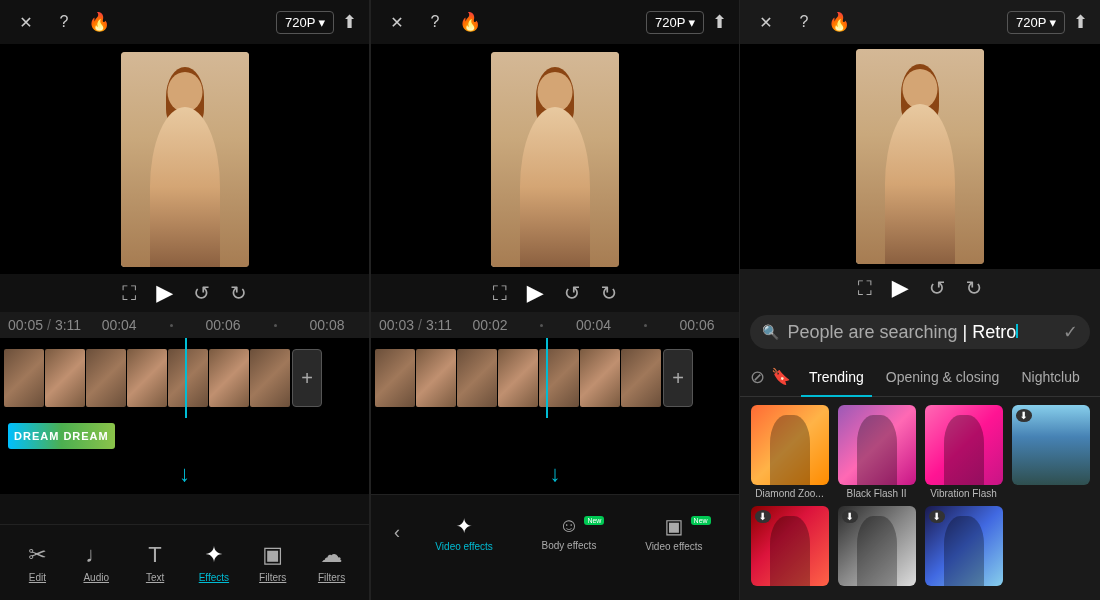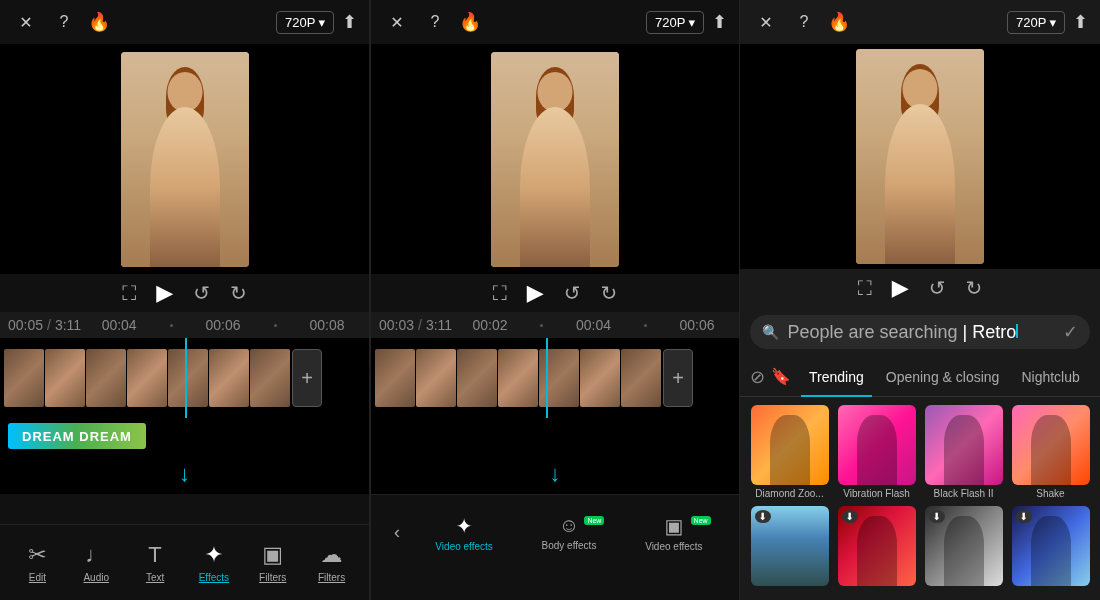--- a/index.html
+++ b/index.html
@@ -383,22 +383,22 @@
       display: flex;
       align-items: center;
       height: 100%;
     }
 
     .dream-clip {
       background: linear-gradient(90deg, #00bfff, #4CAF50, #8BC34A);
       height: 26px;
       border-radius: 3px;
       display: flex; align-items: center; justify-content: center;
-      font-size: 13px; font-weight: bold; color: #fff;
-      padding: 0 14px; white-space: nowrap;
+      font-size: 11px; font-weight: bold; color: #fff;
+      padding: 0 6px; white-space: nowrap;
       letter-spacing: 1px;
     }
 
     
     .left-clips-wrapper {
       position: relative;
       height: 80px;
       overflow: hidden;
     }
 
@@ -664,36 +664,30 @@
 
   <div class="effects-grid">
 
     <div class="effect-item">
       <div class="effect-thumb thumb-diamond">
         <div class="thumb-person"></div>
       </div>
       <span class="effect-name">Diamond Zoo...</span>
     </div>
     <div class="effect-item">
+      <div class="effect-thumb thumb-blackflash">
+        <div class="thumb-person"></div>
+      </div>
+      <span class="effect-name">Black Flash II</span>
+    </div>
+    <div class="effect-item">
       <div class="effect-thumb thumb-vibration">
         <div class="thumb-person"></div>
       </div>
       <span class="effect-name">Vibration Flash</span>
-    </div>
-    <div class="effect-item">
-      <div class="effect-thumb thumb-blackflash">
-        <div class="thumb-person"></div>
-      </div>
-      <span class="effect-name">Black Flash II</span>
-    </div>
-    <div class="effect-item">
-      <div class="effect-thumb thumb-shake">
-        <div class="thumb-person"></div>
-      </div>
-      <span class="effect-name">Shake</span>
     </div>
 
     <div class="effect-item">
       <div class="effect-thumb thumb-city" style="position:relative;">
         <span style="position:absolute;top:4px;left:4px;background:#333;color:#fff;font-size:10px;padding:1px 4px;border-radius:50%;cursor:pointer;">⬇</span>
       </div>
       <span class="effect-name"></span>
     </div>
     <div class="effect-item">
       <div class="effect-thumb thumb-red-person" style="position:relative;">

